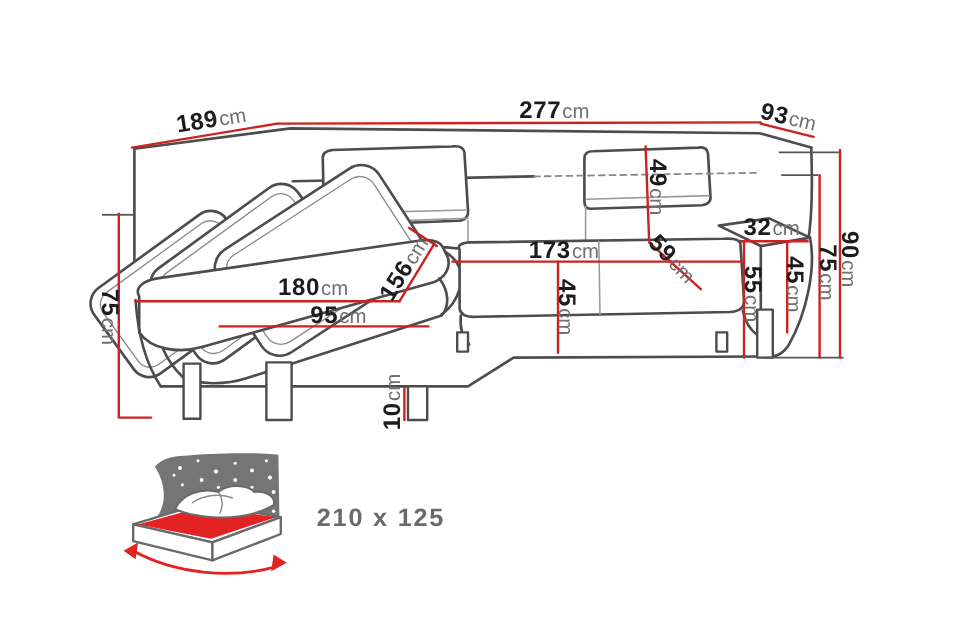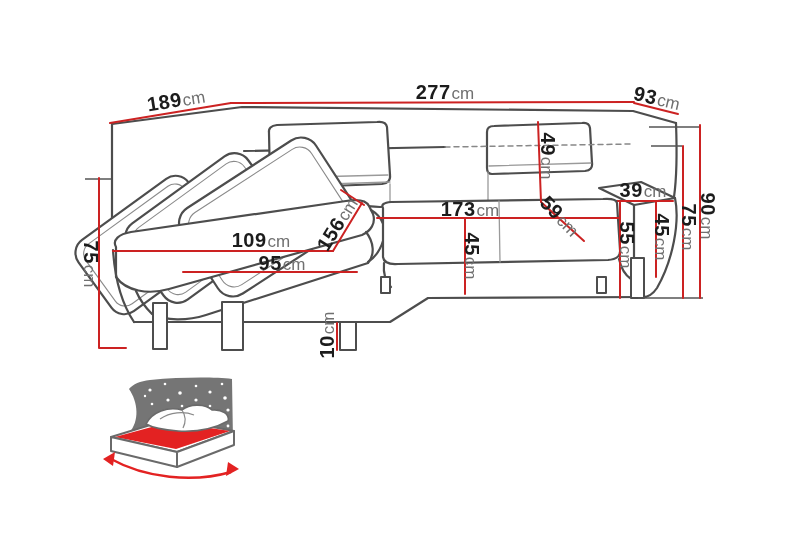--- a/index.html
+++ b/index.html
@@ -166,38 +166,38 @@
         <polygon points="103,459 115,452 113,466" fill="#e32222"></polygon>
         <polygon points="239,469 228,462 226,476" fill="#e32222"></polygon>
       </g>
     </g>
   </svg>
 
   <span class="dim" style="left:176px;top:100px;--r:-9deg">
       <b>189</b>
       <i>cm</i>
     </span>
-  <span class="dim" style="left:445px;top:92px;--r:0deg">
+  <span class="dim" style="left:462px;top:92px;--r:0deg">
       <b>277</b>
       <i>cm</i>
     </span>
   <span class="dim" style="left:657px;top:98px;--r:13deg">
       <b>93</b>
       <i>cm</i>
     </span>
   <span class="dim" style="left:708px;top:216px;--r:90deg">
       <b>90</b>
       <i>cm</i>
     </span>
   <span class="dim" style="left:689px;top:227px;--r:90deg">
       <b>75</b>
       <i>cm</i>
     </span>
   <span class="dim" style="left:643px;top:190px;--r:0deg">
-      <b>39</b>
+      <b>32</b>
       <i>cm</i>
     </span>
   <span class="dim" style="left:662px;top:237px;--r:90deg">
       <b>45</b>
       <i>cm</i>
     </span>
   <span class="dim" style="left:627px;top:245px;--r:90deg">
       <b>55</b>
       <i>cm</i>
     </span>
@@ -215,30 +215,31 @@
     </span>
   <span class="dim" style="left:472px;top:256px;--r:90deg">
       <b>45</b>
       <i>cm</i>
     </span>
   <span class="dim" style="left:337px;top:224px;--r:-58deg">
       <b>156</b>
       <i>cm</i>
     </span>
   <span class="dim" style="left:261px;top:240px;--r:0deg">
-      <b>109</b>
+      <b>180</b>
       <i>cm</i>
     </span>
   <span class="dim" style="left:282px;top:263px;--r:0deg">
       <b>95</b>
       <i>cm</i>
     </span>
   <span class="dim" style="left:327px;top:335px;--r:-90deg">
       <b>10</b>
       <i>cm</i>
     </span>
   <span class="dim" style="left:91px;top:264px;--r:90deg">
       <b>75</b>
       <i>cm</i>
     </span>
 
+  <span class="bed-size">210 x 125</span>
 
 </div>
 
 </body></html>

